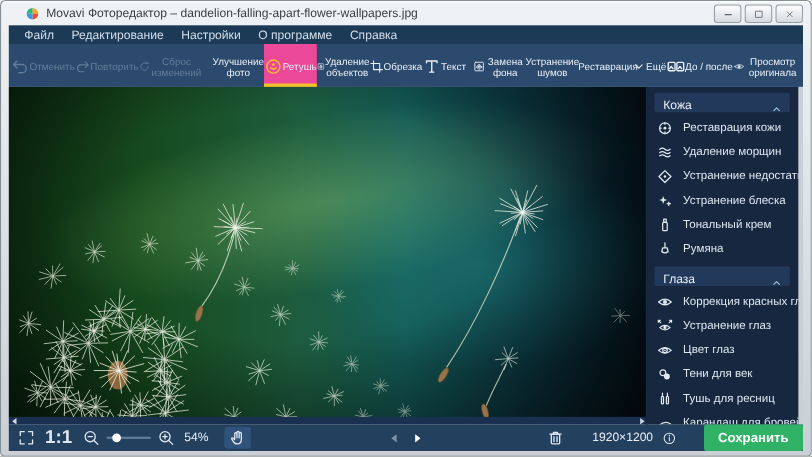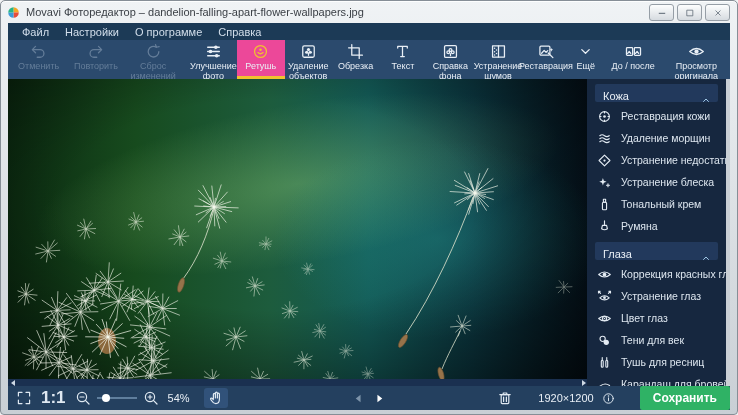--- a/index.html
+++ b/index.html
@@ -1,36 +1,36 @@
 <!DOCTYPE html>
 <html><head>
 <meta charset="utf-8">
 <style>
   html,body{margin:0;padding:0;background:#f2f3f4;font-family:"Liberation Sans",sans-serif;}
   #stage{position:relative;width:738px;height:415px;}
   #window{position:absolute;left:0;top:0;width:736px;height:413px;border:1px solid #868e96;
     border-radius:5px 5px 4px 4px;background:linear-gradient(#f0f3f5,#c9cfd5);overflow:hidden;
     box-shadow:inset 0 1px 0 rgba(255,255,255,.85);}
   
-  .titlebar{position:absolute;left:0;top:0;right:0;height:22px;display:flex;align-items:center;padding-left:6px;gap:6px;text-align:right;}
+  .titlebar{position:absolute;left:0;top:0;right:0;height:22px;display:flex;align-items:center;padding-left:22px;gap:6px;text-align:right;}
   .logo{width:13px;height:13px;flex:none;}
   .logo svg{width:100%;height:100%;display:block;}
   .title{font-size:11px;color:#3b4046;white-space:nowrap;}
   .winbtns{position:absolute;top:3px;right:7px;display:flex;gap:3px;}
   .winbtn{width:23px;height:15px;border:1px solid #969ea6;border-radius:3px;
     background:linear-gradient(#fdfefe,#d6dbe0);display:flex;align-items:center;justify-content:center;color:#5a6671;}
   .winbtn svg{width:10px;height:10px;}
   
   .menubar{position:absolute;left:7px;right:7px;top:22px;height:17px;background:#1c3a56;
     display:flex;align-items:center;padding-left:6px;}
   .menu-item{color:#d3dfeb;font-size:11px;padding:1px 8px;white-space:nowrap;}
   
   .toolbar{position:absolute;left:7px;right:7px;top:39px;height:39px;background:#2b4a6d;
     display:flex;align-items:stretch;padding:0 2px;}
-  .tbtn{display:flex;flex-direction:column;align-items:center;justify-content:flex-start;
+  .tbtn{display:flex;flex-direction:row;align-items:center;justify-content:flex-start;
     padding-top:3px;font-size:9px;line-height:10px;text-align:center;color:#e9eff6;cursor:default;}
   .tbtn .ticon{width:17px;height:17px;margin-bottom:1px;}
   .tbtn .ticon svg{width:100%;height:100%;}
   .tbtn.disabled{color:#647d99;}
   .tbtn.w-hist{width:58px;}
   .tbtn.w-tool{width:48px;}
   .tbtn.w-more{width:32px;}
   .tbtn.w-view{width:64px;}
   .tbtn.active{background:#ec4899;box-shadow:inset 0 -3px 0 #f0c22f;}
   .tbtn.active .ticon{color:#f0c22f;}
@@ -107,20 +107,21 @@
         <span class="winbtn">
             <svg viewBox="0 0 16 16" fill="none" stroke="currentColor" stroke-width="1.2" stroke-linecap="round" stroke-linejoin="round">
               <path d="M4.5 4.5l7 7M11.5 4.5l-7 7"></path>
             </svg>
           </span>
       </div>
     </div>
 
     <div class="menubar" id="menubar">
         <span class="menu-item">Файл</span>
+        <span class="menu-item">Редактирование</span>
         <span class="menu-item">Настройки</span>
         <span class="menu-item">О программе</span>
         <span class="menu-item">Справка</span>
       </div>
 
     <div class="toolbar" id="toolbar">
         <div class="tbtn w-hist disabled">
           <span class="ticon"><svg viewBox="0 0 16 16" fill="none" stroke="currentColor" stroke-width="1.2" stroke-linecap="round" stroke-linejoin="round">
               <path d="M5.2 3.2 2.2 6.2l3 3"></path>
               <path d="M2.6 6.2h6.9a3.6 3.6 0 0 1 0 7.2H6.8"></path>
@@ -187,21 +188,21 @@
           <span>Текст</span>
         </div>
         <div class="tbtn w-tool">
           <span class="ticon"><svg viewBox="0 0 16 16" fill="none" stroke="currentColor" stroke-width="1.2" stroke-linecap="round" stroke-linejoin="round">
               <rect x="2.4" y="2.4" width="11.2" height="11.2" rx="1.2"></rect>
               <circle cx="8" cy="6.6" r="1.3"></circle>
               <circle cx="5.9" cy="8.7" r="1.3"></circle>
               <circle cx="10.1" cy="8.7" r="1.3"></circle>
               <path d="M8 10v1.9"></path>
             </svg></span>
-          <span>Справка фона</span>
+          <span>Замена фона</span>
         </div>
         <div class="tbtn w-tool">
           <span class="ticon"><svg viewBox="0 0 16 16" fill="none" stroke="currentColor" stroke-width="1.2" stroke-linecap="round" stroke-linejoin="round">
               <rect x="2.4" y="2.8" width="11.2" height="10.4"></rect>
               <path d="M8 2.8v10.4"></path>
               <g fill="currentColor" stroke="none">
                 <circle cx="4.3" cy="5" r=".7"></circle>
                 <circle cx="6.1" cy="6.6" r=".7"></circle>
                 <circle cx="4.3" cy="8.2" r=".7"></circle>
                 <circle cx="6.1" cy="9.8" r=".7"></circle>

